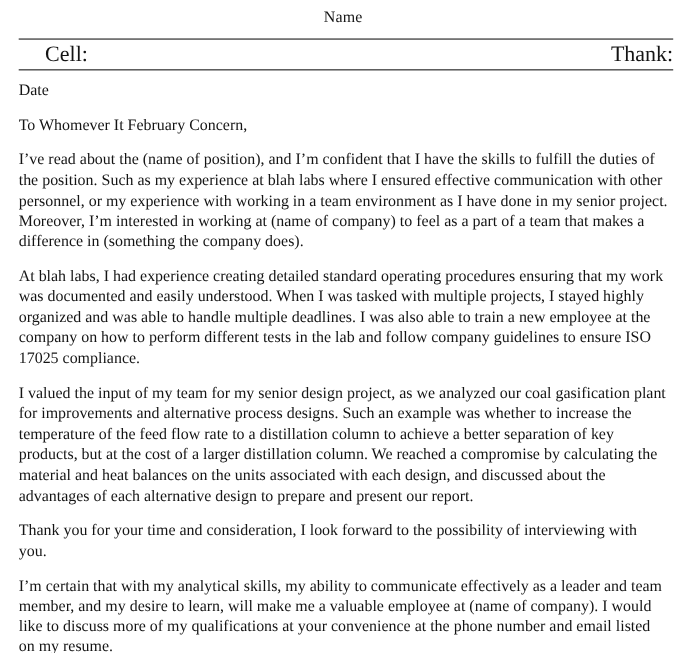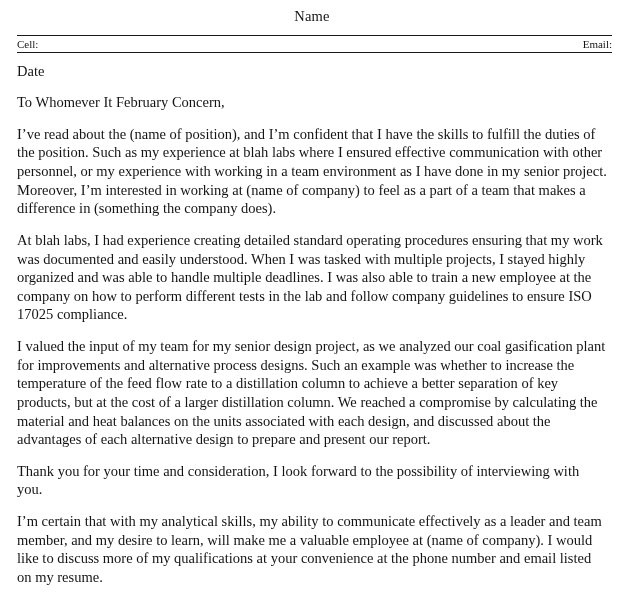--- a/index.html
+++ b/index.html
@@ -41,24 +41,25 @@
   .rule-top {
     height: 0;
     border-top: 1.6px solid #1a1a1a;
     margin: 0 0 0 0;
   }
 
   .contact-row {
     display: flex;
     justify-content: space-between;
     align-items: flex-end;
-    font-size: 11px;
+    font-size: 20px;
     line-height: 1.28;
     padding-top: 1px;
     padding-bottom: 1px;
+    margin-left: 24px;
   }
   .contact-cell,
   .contact-email {
     white-space: nowrap;
   }
 
   .rule-bottom {
     height: 0;
     border-top: 1.2px solid #1a1a1a;
     margin: 0 0 9px 0;
@@ -88,21 +89,21 @@
 <body>
 
 <div class="page">
 
   <h1 class="doc-title">Name</h1>
 
   <div class="rule-top"></div>
 
   <div class="contact-row">
     <span class="contact-cell">Cell:</span>
-    <span class="contact-email">Email:</span>
+    <span class="contact-email">Thank:</span>
   </div>
 
   <div class="rule-bottom"></div>
 
   <div class="body-block">
 
     <p class="para para-short">Date</p>
 
     <p class="para para-short">To Whomever It February Concern,</p>
 

